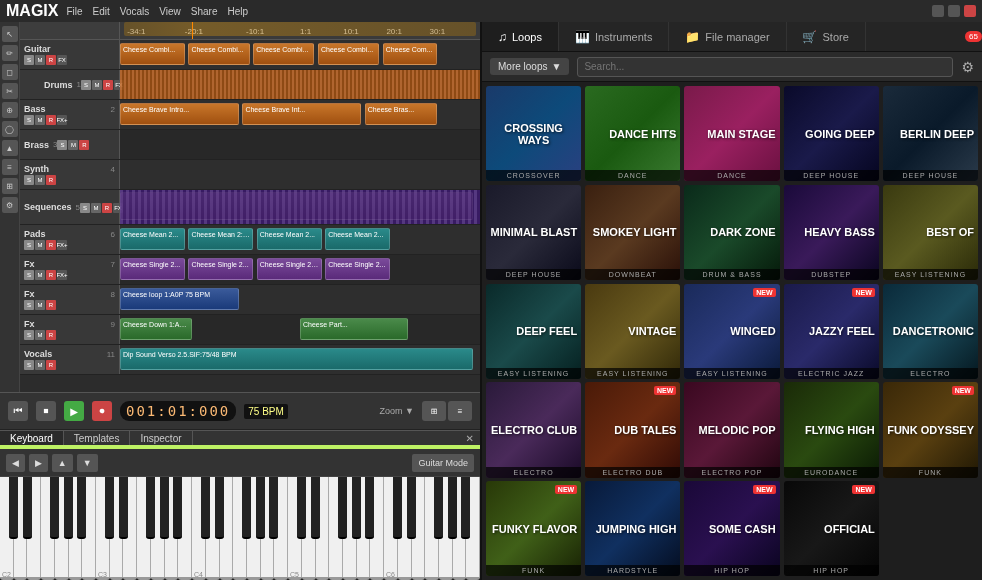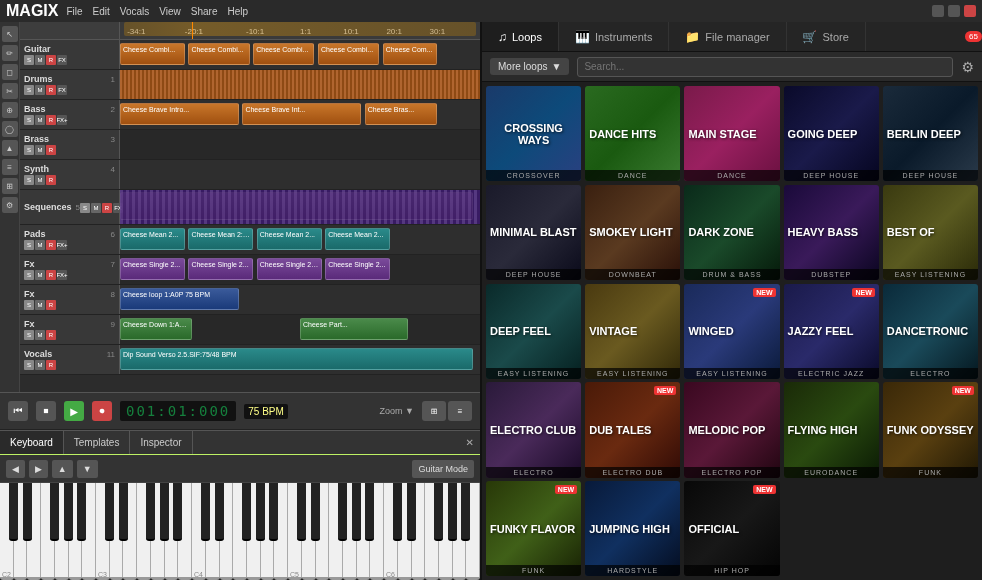--- a/index.html
+++ b/index.html
@@ -163,51 +163,51 @@
       align-items: center;
       justify-content: center;
       cursor: pointer;
       color: #fff;
       font-size: 10px;
     }
     .transport-btn.play { background: #4a4; }
     .transport-btn.rec { background: #c44; }
     .time-display {
       background: #111;
-      color: #15803d;
+      color: #fdba74;
       font-family: monospace;
       font-size: 14px;
       padding: 2px 6px;
-      border-radius: 2px;
+      border-radius: 9px;
       letter-spacing: 2px;
     }
     .bpm-display {
       background: #111;
       color: #ff8;
       font-size: 10px;
       padding: 2px 4px;
       border-radius: 2px;
     }
 
     
     .keyboard-area {
       height: 150px;
       background: #2a2a2a;
       border-top: 1px solid #555;
       display: flex;
       flex-direction: column;
       flex-shrink: 0;
     }
     .keyboard-tabs {
-      height: 24px;
+      height: 18px;
       background: #333;
       display: flex;
       align-items: center;
       gap: 0;
-      border-bottom: 1px solid #bef264;
+      border-bottom: 4px solid #bef264;
     }
     .kb-tab {
       padding: 0 10px;
       height: 100%;
       display: flex;
       align-items: center;
       font-size: 10px;
       color: #ccc;
       cursor: pointer;
       border-right: 1px solid #555;
@@ -370,21 +370,21 @@
       overflow: hidden;
       cursor: pointer;
       flex-shrink: 0;
     }
 
     .album-bg {
       width: 100%;
       height: 100%;
       display: flex;
       align-items: center;
-      justify-content: flex-start;
+      justify-content: flex-end;
       position: relative;
     }
 
     .album-title {
       color: #fff;
       font-weight: 900;
       text-align: center;
       text-transform: uppercase;
       line-height: 1.1;
       font-size: 11px;
@@ -573,21 +573,21 @@
               <div class="clip clip-orange" style="left:0%;width:18%;height:22px;top:3px;">Cheese Combi...</div>
               <div class="clip clip-orange" style="left:19%;width:17%;height:22px;top:3px;">Cheese Combi...</div>
               <div class="clip clip-orange" style="left:37%;width:17%;height:22px;top:3px;">Cheese Combi...</div>
               <div class="clip clip-orange" style="left:55%;width:17%;height:22px;top:3px;">Cheese Combi...</div>
               <div class="clip clip-orange" style="left:73%;width:15%;height:22px;top:3px;">Cheese Com...</div>
             </div>
           </div>
 
           <div class="track-row">
             <div class="track-header">
-              <div style="display:flex;flex-direction:column;width:100%;">
+              <div style="display:flex;flex-direction:row;width:100%;margin-left:20px;">
                 <div style="display:flex;align-items:center;gap:2px;">
                   <span class="track-name">Drums</span>
                   <span class="track-num">1</span>
                 </div>
                 <div style="display:flex;gap:1px;margin-top:1px;">
                   <span class="tc-btn tc-solo">S</span>
                   <span class="tc-btn tc-mute">M</span>
                   <span class="tc-btn tc-rec">R</span>
                   <span class="tc-btn" style="background:#555;font-size:6px;">FX</span>
                 </div>
@@ -614,21 +614,21 @@
             </div>
             <div class="track-content">
               <div class="clip clip-orange" style="left:0%;width:33%;height:22px;top:3px;">Cheese Brave Intro...</div>
               <div class="clip clip-orange" style="left:34%;width:33%;height:22px;top:3px;">Cheese Brave Int...</div>
               <div class="clip clip-orange" style="left:68%;width:20%;height:22px;top:3px;">Cheese Bras...</div>
             </div>
           </div>
 
           <div class="track-row">
             <div class="track-header">
-              <div style="display:flex;flex-direction:column;width:100%;">
+              <div style="display:flex;flex-direction:row;width:100%;">
                 <div style="display:flex;align-items:center;gap:2px;">
                   <span class="track-name">Brass</span>
                   <span class="track-num">3</span>
                 </div>
                 <div style="display:flex;gap:1px;margin-top:1px;">
                   <span class="tc-btn tc-solo">S</span>
                   <span class="tc-btn tc-mute">M</span>
                   <span class="tc-btn tc-rec">R</span>
                 </div>
               </div>
@@ -1074,20 +1074,27 @@
     </div>
   </div>
         <div class="album-card">
     <div class="album-bg" style="background: linear-gradient(135deg, #081a3a 0%, #103060 50%, #040d20 100%);">
 
       <div class="album-title">JUMPING HIGH</div>
       <div class="album-genre">HARDSTYLE</div>
     </div>
   </div>
         <div class="album-card">
+    <div class="album-bg" style="background: linear-gradient(135deg, #1a0838 0%, #2a1050 50%, #0a0420 100%);">
+      <div class="album-new-badge">NEW</div>
+      <div class="album-title">SOME CASH</div>
+      <div class="album-genre">HIP HOP</div>
+    </div>
+  </div>
+        <div class="album-card">
     <div class="album-bg" style="background: linear-gradient(135deg, #080808 0%, #181818 50%, #040404 100%);">
       <div class="album-new-badge">NEW</div>
       <div class="album-title">OFFICIAL</div>
       <div class="album-genre">HIP HOP</div>
     </div>
   </div>
       </div>
 
   </div>
 

